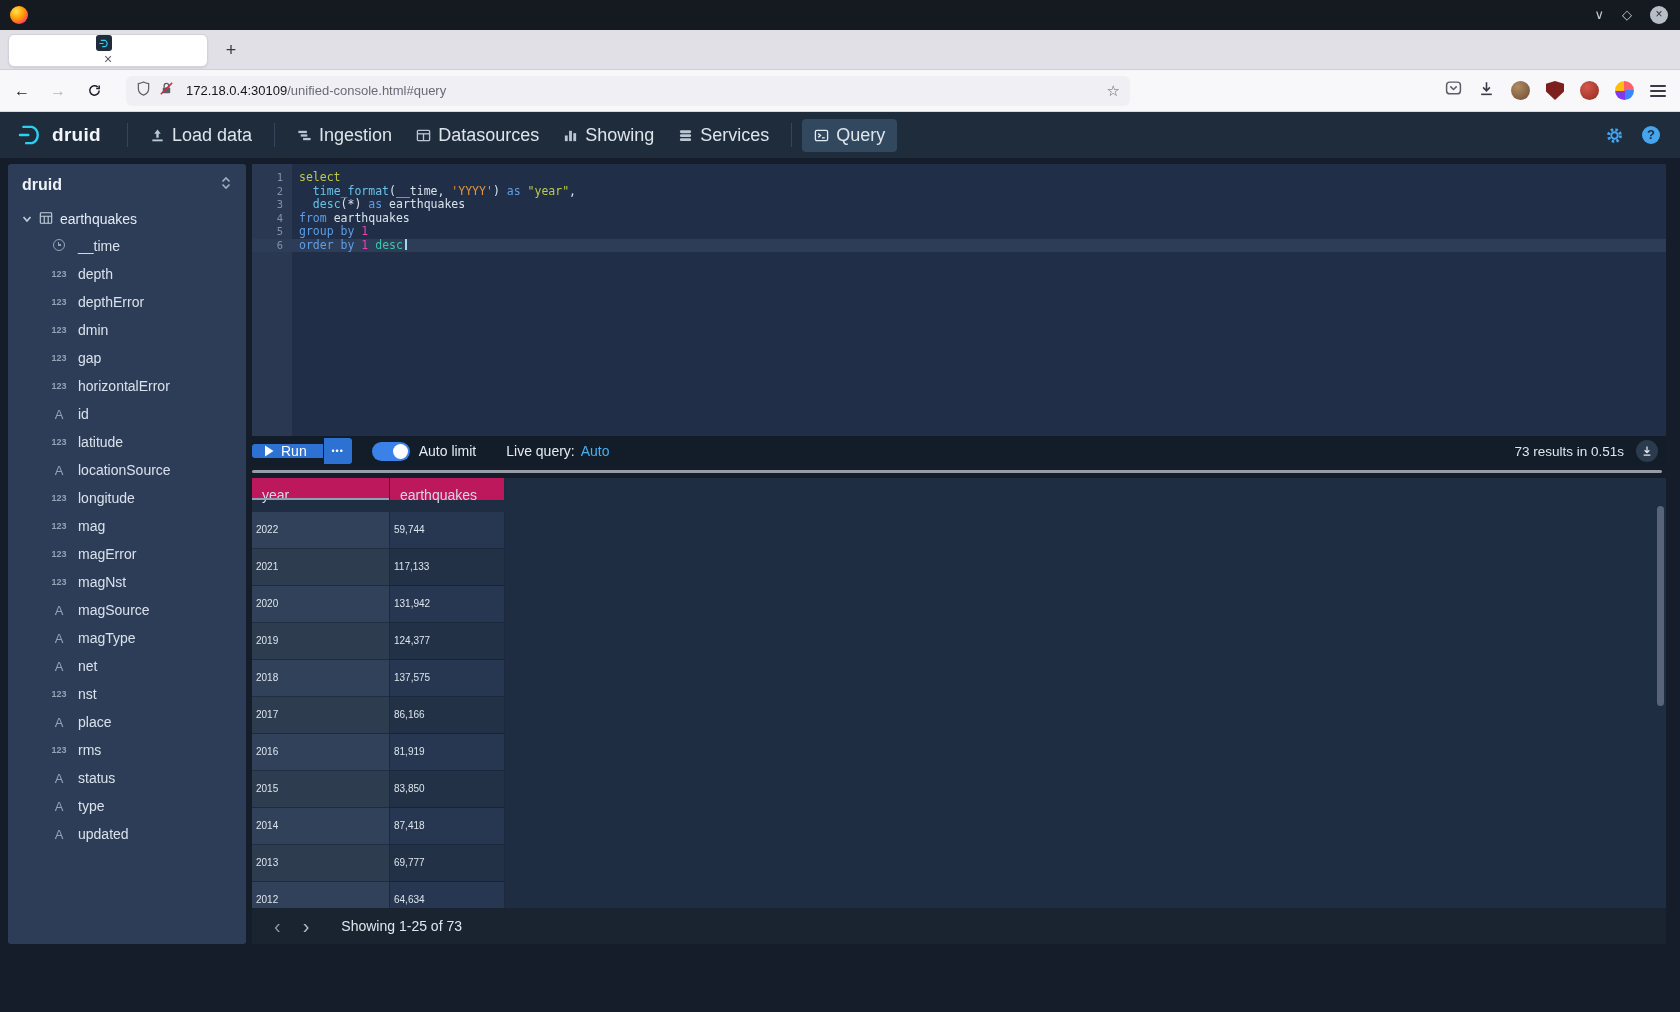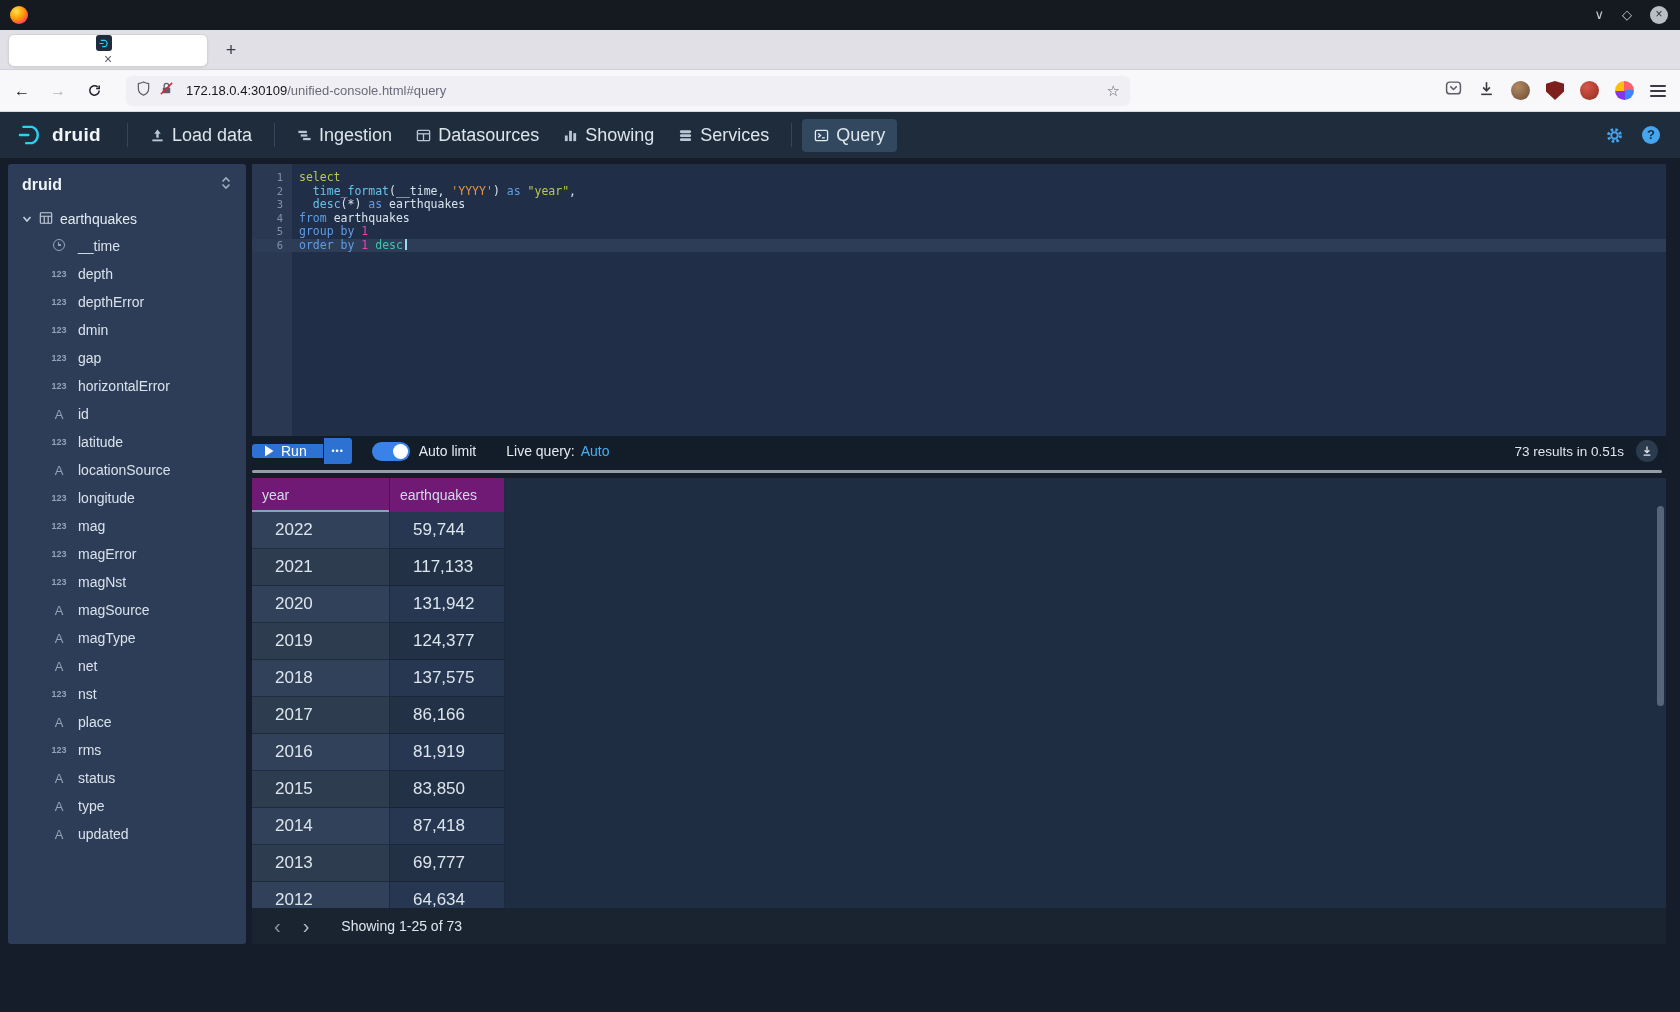--- a/index.html
+++ b/index.html
@@ -119,27 +119,27 @@
   .dl-circle { margin:0 8px 0 12px; width:22px; height:22px; border-radius:50%; background:#2c3a4d;
                display:flex; align-items:center; justify-content:center; }
 
   
   .hscrollbar { position:absolute; left:252px; top:470px; width:1410px; height:3px; background:#969da7; border-radius:2px; }
   .vscrollbar { position:absolute; left:1657px; top:506px; width:7px; height:200px; background:#57647a; border-radius:4px; }
 
   
   .results { position:absolute; left:252px; top:478px; width:1414px; height:430px; background:#1f2d42; overflow:hidden; }
   .thead { display:flex; height:34px; }
-  .hcell { position:relative; height:34px; line-height:34px; padding-left:10px; font-size:14px;
-           color:#d3dce6; background:#701a75; border-right:1px solid #1e2b3f; }
+  .hcell { position:relative; height:22px; line-height:34px; padding-left:10px; font-size:14px;
+           color:#d3dce6; background:#be185d; border-right:1px solid #1e2b3f; }
   .hcell.c0 { width:138px; }
   .hcell.c1 { width:115px; }
   .hcell.c0::after { content:''; position:absolute; left:0; right:0; bottom:0; height:2px; background:#90a0b4; }
   .trow { display:flex; height:37px; }
-  .cell { height:37px; line-height:36px; padding-left:23px; font-size:17px; color:#dde5ed;
+  .cell { height:37px; line-height:36px; padding-left:4px; font-size:10px; color:#dde5ed;
           border-right:1px solid #1d2a3e; border-bottom:1px solid rgba(14,22,36,0.45); }
   .cell.c0 { width:138px; }
   .cell.c1 { width:115px; }
   .trow:nth-child(odd) .cell { background:#273751; }
   .trow:nth-child(even) .cell { background:#223146; }
   .trow .cell.c0 { background-image:linear-gradient(rgba(255,255,255,0.05), rgba(255,255,255,0.05)); }
 
   
   .tfooter { position:absolute; left:252px; top:908px; width:1414px; height:36px; background:#1a2431;
              display:flex; align-items:center; color:#dfe7ee; font-size:14px; }

